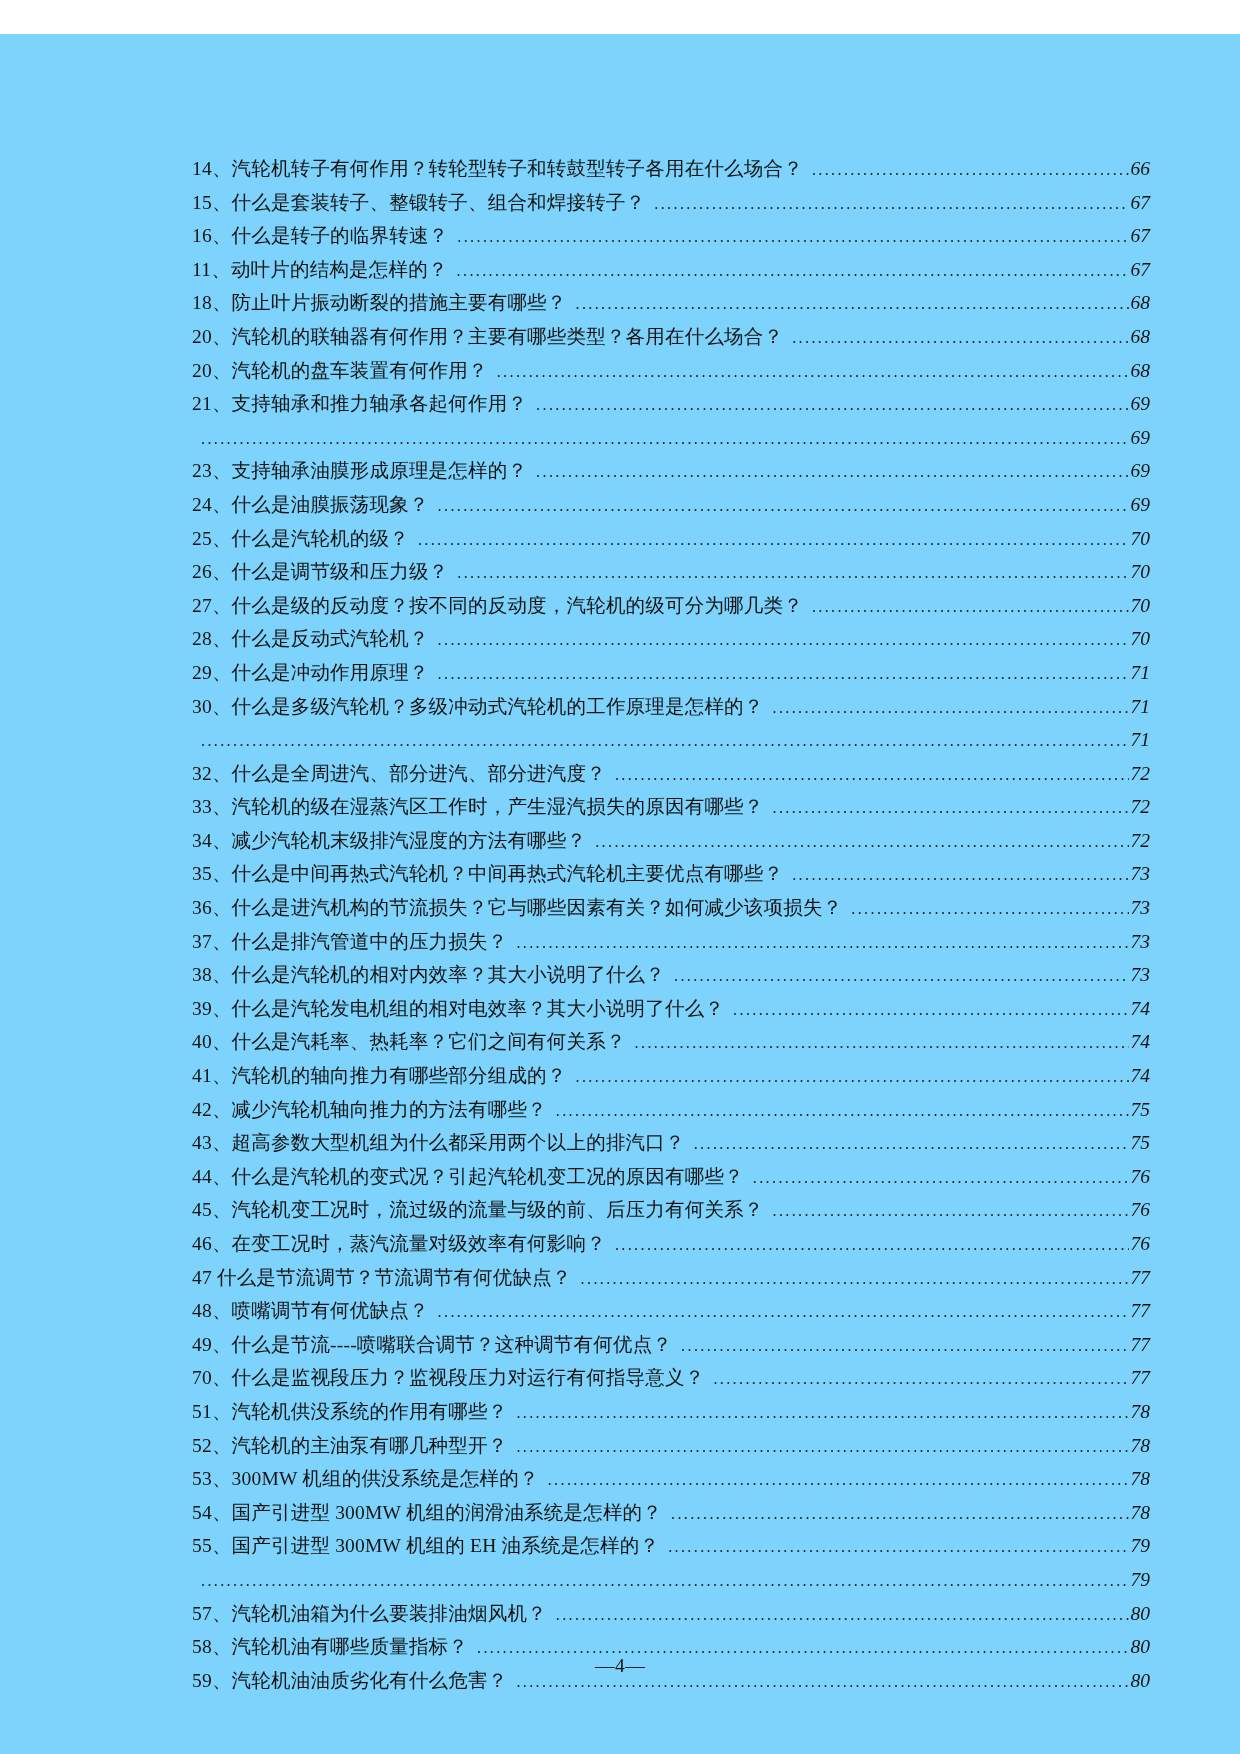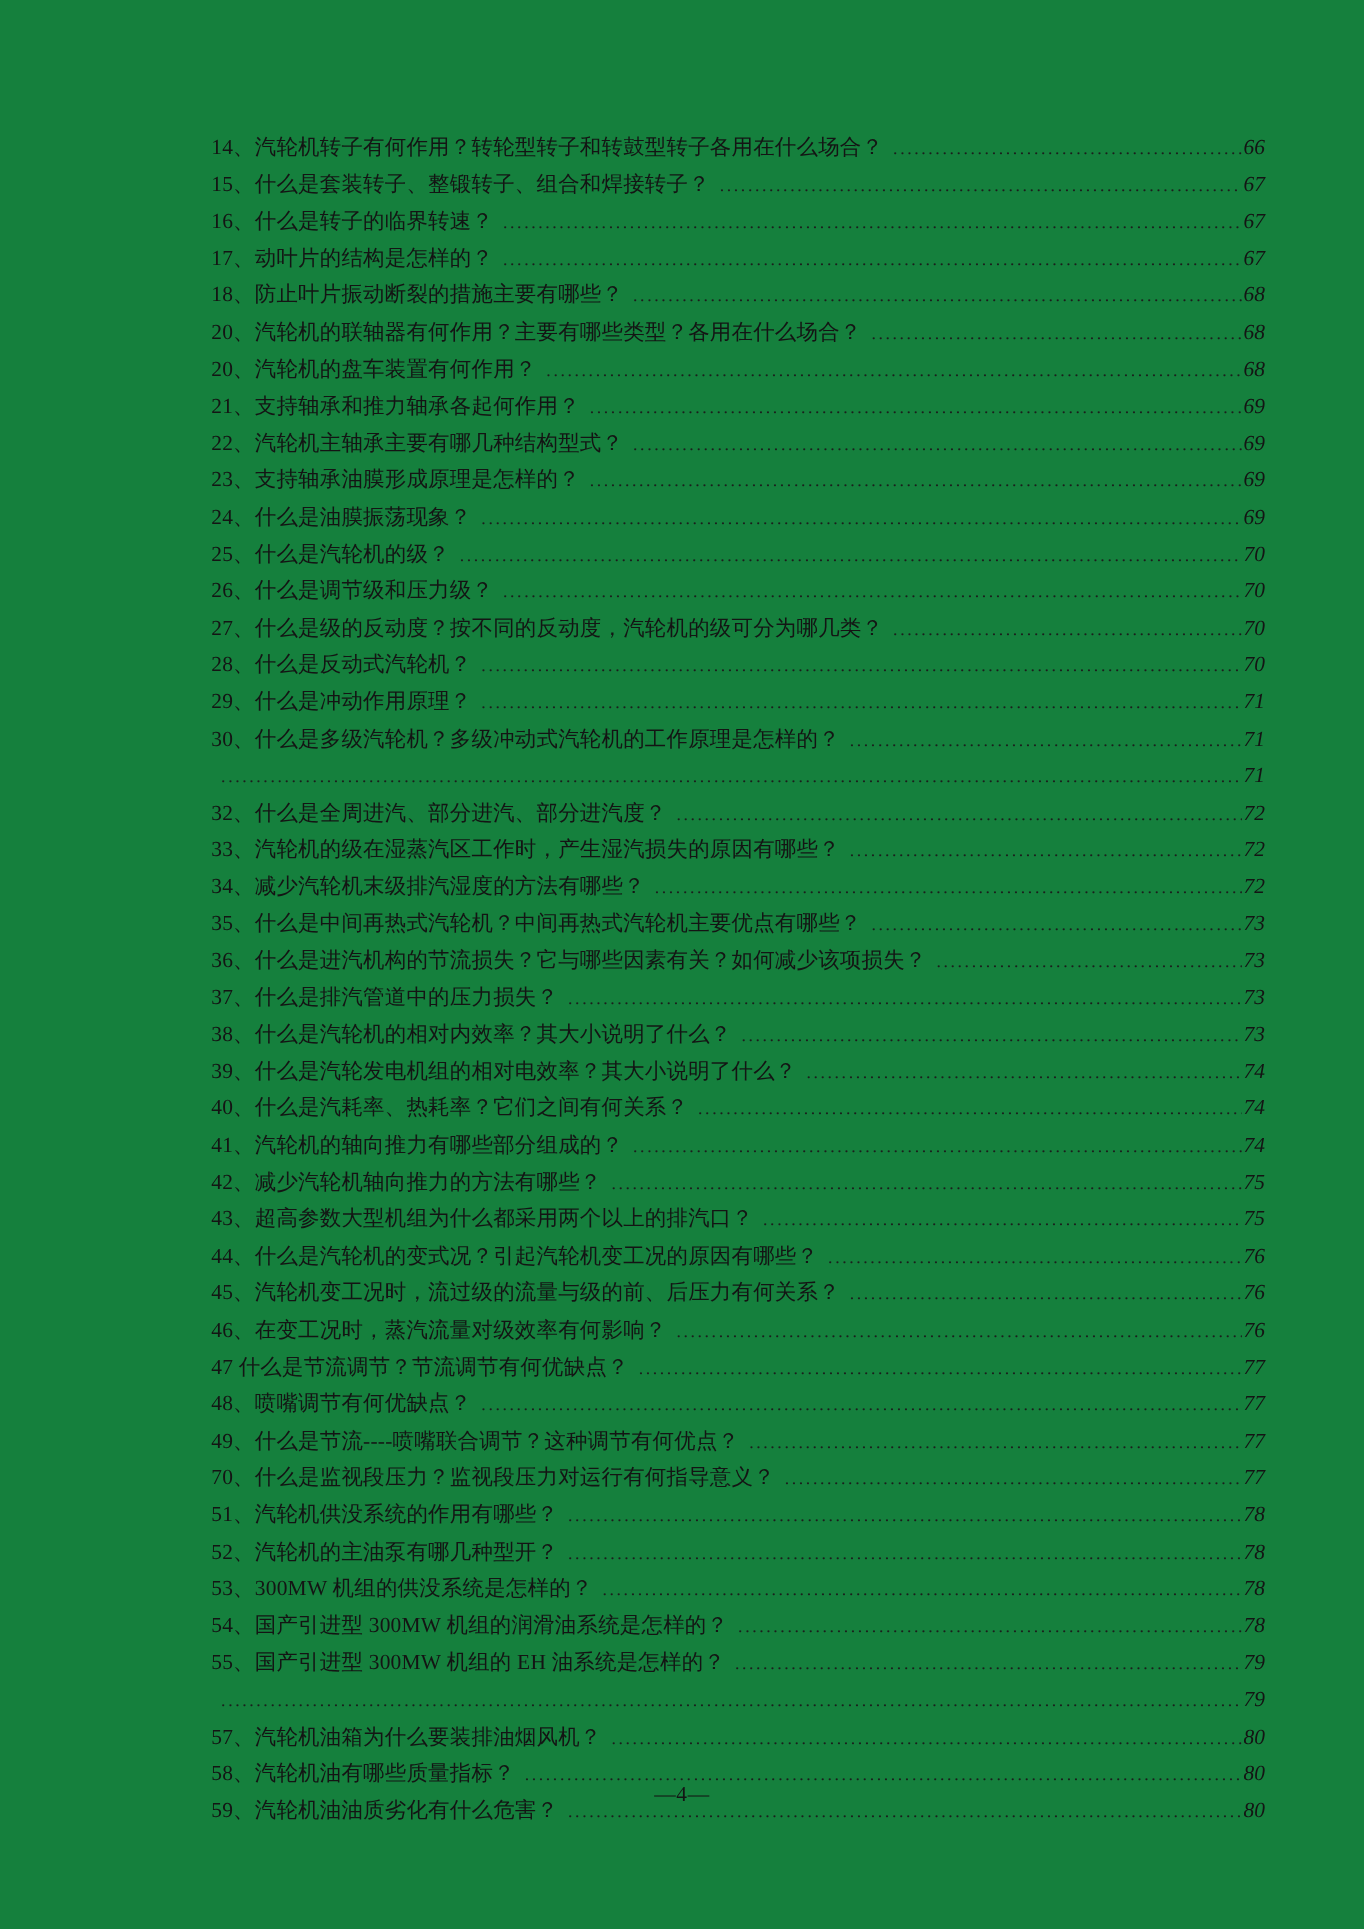--- a/index.html
+++ b/index.html
@@ -11,21 +11,22 @@
     width: 1240px;
     height: 1754px;
     position: relative;
     font-family: "Liberation Serif", "DejaVu Serif", serif;
     color: #141414;
     overflow: hidden;
   }
   .page {
     position: absolute;
     inset: 0;
-    background: #15803d;
+    background: #7dd3fc;
+    margin-top: 34px;
   }
   .toc {
     position: absolute;
     left: 192px;
     top: 119px;
     width: 958px;
   }
   .toc-row {
     display: flex;
     align-items: baseline;
@@ -77,21 +78,21 @@
         <span class="toc-label">15、什么是套装转子、整锻转子、组合和焊接转子？</span>
         <span class="toc-leader"></span>
         <span class="toc-page">67</span>
       </div>
       <div class="toc-row">
         <span class="toc-label">16、什么是转子的临界转速？</span>
         <span class="toc-leader"></span>
         <span class="toc-page">67</span>
       </div>
       <div class="toc-row">
-        <span class="toc-label">17、动叶片的结构是怎样的？</span>
+        <span class="toc-label">11、动叶片的结构是怎样的？</span>
         <span class="toc-leader"></span>
         <span class="toc-page">67</span>
       </div>
       <div class="toc-row">
         <span class="toc-label">18、防止叶片振动断裂的措施主要有哪些？</span>
         <span class="toc-leader"></span>
         <span class="toc-page">68</span>
       </div>
       <div class="toc-row">
         <span class="toc-label">20、汽轮机的联轴器有何作用？主要有哪些类型？各用在什么场合？</span>
@@ -102,21 +103,20 @@
         <span class="toc-label">20、汽轮机的盘车装置有何作用？</span>
         <span class="toc-leader"></span>
         <span class="toc-page">68</span>
       </div>
       <div class="toc-row">
         <span class="toc-label">21、支持轴承和推力轴承各起何作用？</span>
         <span class="toc-leader"></span>
         <span class="toc-page">69</span>
       </div>
       <div class="toc-row">
-        <span class="toc-label">22、汽轮机主轴承主要有哪几种结构型式？</span>
         <span class="toc-leader"></span>
         <span class="toc-page">69</span>
       </div>
       <div class="toc-row">
         <span class="toc-label">23、支持轴承油膜形成原理是怎样的？</span>
         <span class="toc-leader"></span>
         <span class="toc-page">69</span>
       </div>
       <div class="toc-row">
         <span class="toc-label">24、什么是油膜振荡现象？</span>

